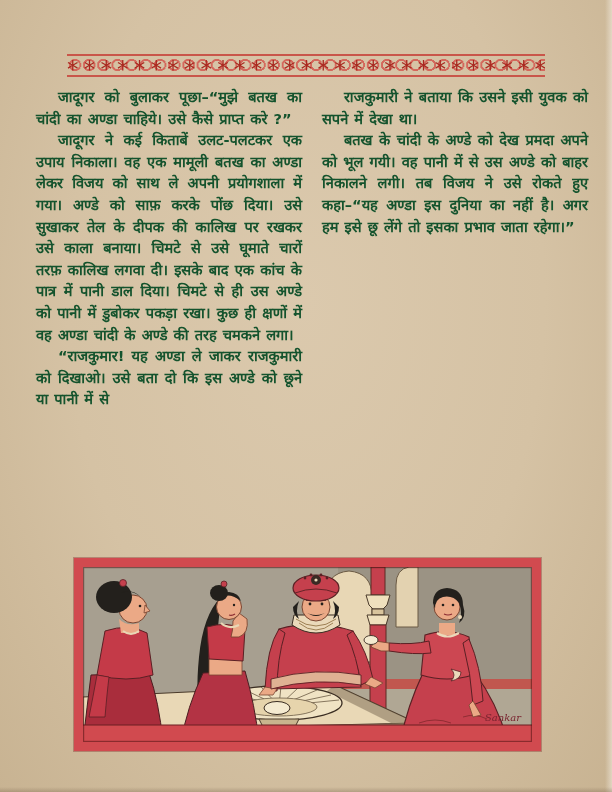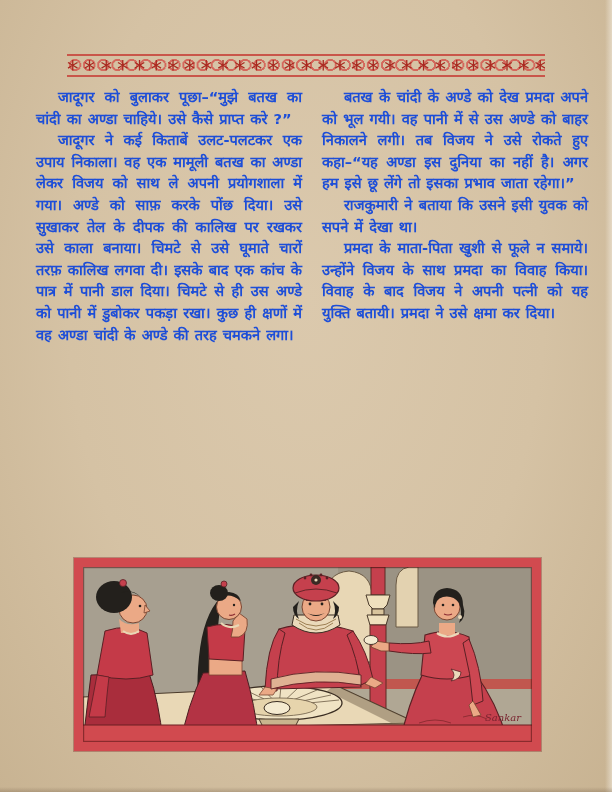--- a/index.html
+++ b/index.html
@@ -22,21 +22,21 @@
   }
   .ornament .stars{
     color:#a8281f;font-size:23px;line-height:10px;letter-spacing:5.2px;
     position:relative;top:8px;white-space:nowrap;font-family:"DejaVu Sans",sans-serif;
   }
 
   
   .textblock{
     position:absolute;left:36px;top:86px;width:552px;
     display:flex;gap:20px;
-    color:#1d4ed8;
+    color:#14532d;
   }
   .col{flex:1;min-width:0;}
   .col p{
     margin:0;font-size:14.6px;line-height:21.6px;text-align:justify;
     font-weight:600;word-spacing:1px;
   }
   .col p.indent{text-indent:1.5em;}
 
   
   .illo{
@@ -54,25 +54,25 @@
 <div class="edge-bottom"></div>
 
 <div class="ornament">
   <div class="stars">**********************************</div>
 </div>
 
 <div class="textblock">
   <div class="col">
     <p class="indent">जादूगर को बुलाकर पूछा–“मुझे बतख का चांदी का अण्डा चाहिये।  उसे कैसे प्राप्त करे ?”</p>
     <p class="indent">जादूगर ने कई किताबें उलट-पलटकर एक उपाय निकाला।  वह एक मामूली बतख का अण्डा लेकर विजय को साथ ले अपनी प्रयोगशाला में गया।  अण्डे को साफ़ करके पोंछ दिया।  उसे सुखाकर तेल के दीपक की कालिख पर रखकर उसे काला बनाया।  चिमटे से उसे घूमाते चारों तरफ़ कालिख लगवा दी।  इसके बाद एक कांच के पात्र में पानी डाल दिया।  चिमटे से ही उस अण्डे को पानी में डुबोकर पकड़ा रखा।  कुछ ही क्षणों में वह अण्डा चांदी के अण्डे की तरह चमकने लगा।</p>
+    <p class="indent">“राजकुमार! यह अण्डा ले जाकर राजकुमारी को दिखाओ।  उसे बता दो कि इस अण्डे को छूने या पानी में से</p>
   </div>
   <div class="col">
+    <p class="indent">राजकुमारी ने बताया कि उसने इसी युवक को सपने में देखा था।</p>
     <p class="indent">बतख के चांदी के अण्डे को देख प्रमदा अपने को भूल गयी।  वह पानी में से उस अण्डे को बाहर निकालने लगी।  तब विजय ने उसे रोकते हुए कहा–“यह अण्डा इस दुनिया का नहीं है।  अगर हम इसे छू लेंगे तो इसका प्रभाव जाता रहेगा।”</p>
-    <p class="indent">राजकुमारी ने बताया कि उसने इसी युवक को सपने में देखा था।</p>
-    <p class="indent">प्रमदा के माता-पिता खुशी से फूले न समाये।  उन्होंने विजय के साथ प्रमदा का विवाह किया।  विवाह के बाद विजय ने अपनी पत्नी को यह युक्ति बतायी।  प्रमदा ने उसे क्षमा कर दिया।</p>
   </div>
 </div>
 
 <div class="illo">
   <svg viewBox="0 0 449 175">
 
     <rect x="0" y="0" width="449" height="175" fill="#a79f90"></rect>
     <rect x="255" y="0" width="194" height="120" fill="#9b9384"></rect>
 
     <g>

